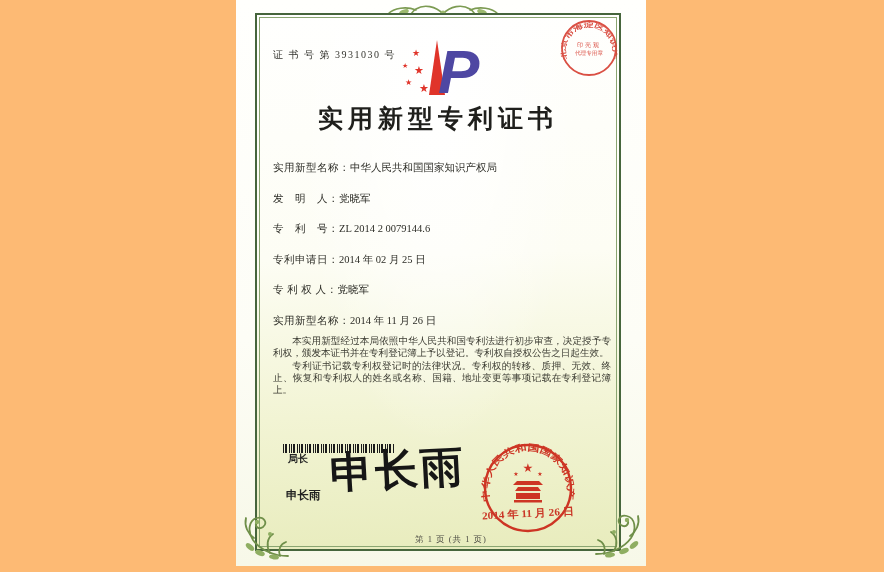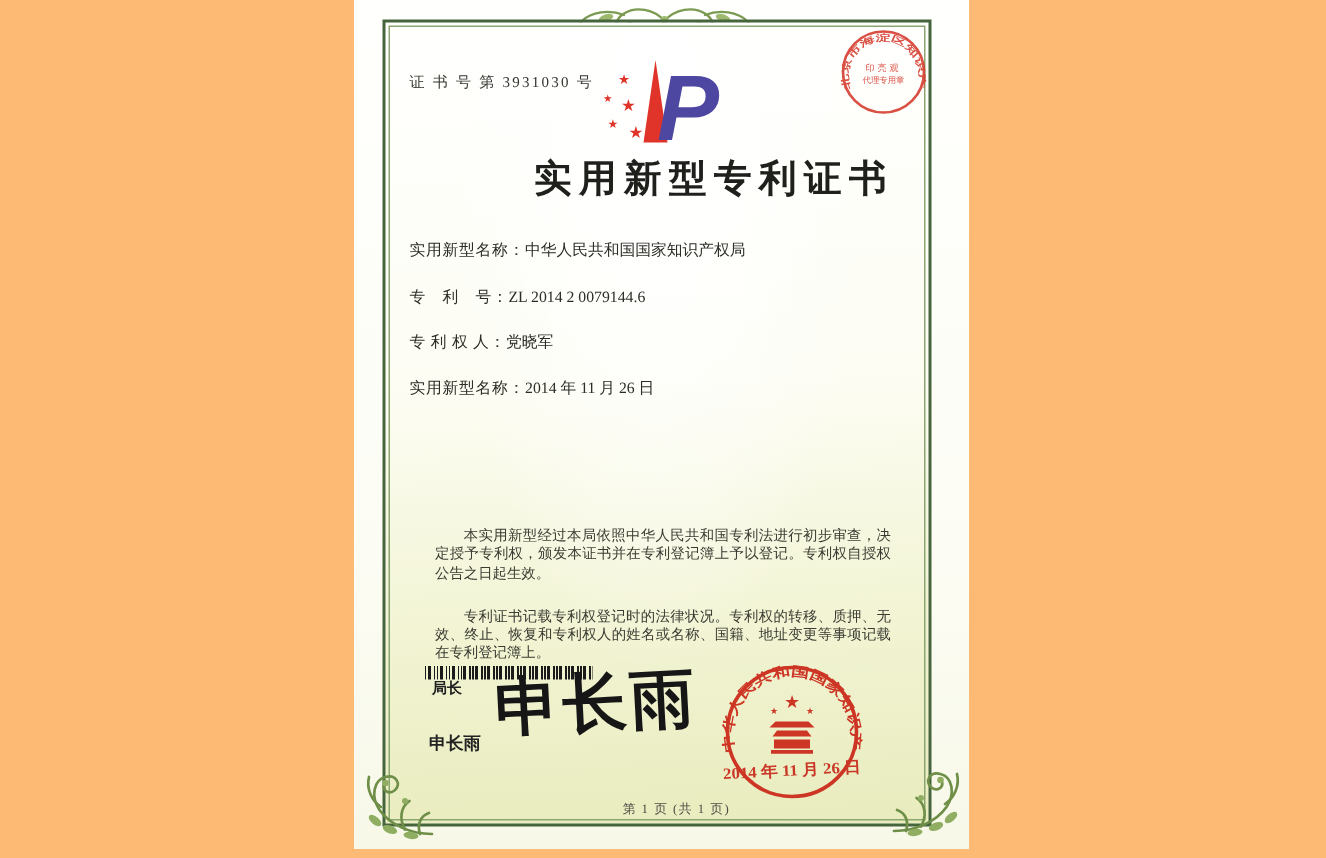--- a/index.html
+++ b/index.html
@@ -13,29 +13,29 @@
   .border-box{left:255px;top:13px;width:366px;height:538px;
       border:2px solid #46653c;box-sizing:border-box;
       background:
         radial-gradient(ellipse at 50% 15%, #ffffff 0%, rgba(255,255,255,0) 55%),
         linear-gradient(178deg,#fffffe 0%,#fdfdf4 45%,#f2f4d4 74%,#e8ecbd 100%);}
   .inner-line{position:absolute;inset:2px;border:1px solid #8aa571;pointer-events:none;}
 
   .cert-number{left:273px;top:48px;font-size:10px;letter-spacing:1.5px;color:#35352f;}
 
   .title{left:255px;top:102px;width:366px;text-align:center;font-size:25px;
-         font-weight:bold;letter-spacing:5px;color:#1f1f1c;padding-left:38px;}
+         font-weight:bold;letter-spacing:5px;color:#1f1f1c;}
 
   .fields{left:273px;top:161px;width:334px;}
   .field-row{font-size:10.5px;line-height:13px;color:#2d2d27;margin-bottom:17.5px;
              white-space:nowrap;}
   .field-row .lab{letter-spacing:.5px;}
 
   .paras{left:273px;top:335px;width:338px;color:#3b3b32;}
-  .paras p{margin:17px;font-size:9.6px;line-height:12.3px;text-align:justify;
+  .paras p{margin:0;font-size:9.6px;line-height:12.3px;text-align:justify;
            text-indent:2em;}
 
   .barcode{left:283px;top:444px;width:112px;height:9px;
       background:
         repeating-linear-gradient(90deg,#1b1b1b 0 1px,transparent 1px 2px,
           #1b1b1b 2px 4px,transparent 4px 6px,#1b1b1b 6px 7px,transparent 7px 8px);}
 
   .director-title{left:288px;top:452px;font-size:10px;font-weight:bold;color:#222;}
   .director-name{left:286px;top:488px;font-size:11.5px;font-weight:bold;color:#222;}
 
@@ -106,21 +106,27 @@
     <text x="40" y="55" font-size="62" font-weight="bold" font-style="italic" fill="#4e47a2" font-family="Liberation Sans, sans-serif">P</text>
   </svg>
 
   <div class="abs title">实用新型专利证书</div>
 
   <div class="abs fields">
     <div class="field-row">
       <span class="lab">实用新型名称：</span><span>中华人民共和国国家知识产权局</span>
     </div>
     <div class="field-row">
+      <span class="lab">发　明　人：</span><span>党晓军</span>
+    </div>
+    <div class="field-row">
       <span class="lab">专　利　号：</span><span>ZL 2014 2 0079144.6</span>
+    </div>
+    <div class="field-row">
+      <span class="lab">专利申请日：</span><span>2014 年 02 月 25 日</span>
     </div>
     <div class="field-row">
       <span class="lab">专 利 权 人：</span><span>党晓军</span>
     </div>
     <div class="field-row">
       <span class="lab">实用新型名称：</span><span>2014 年 11 月 26 日</span>
     </div>
   </div>
 
   <div class="abs paras">

